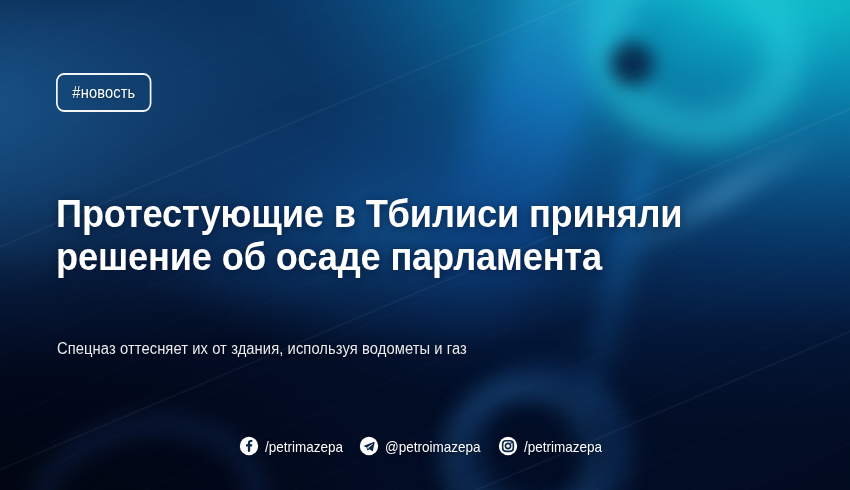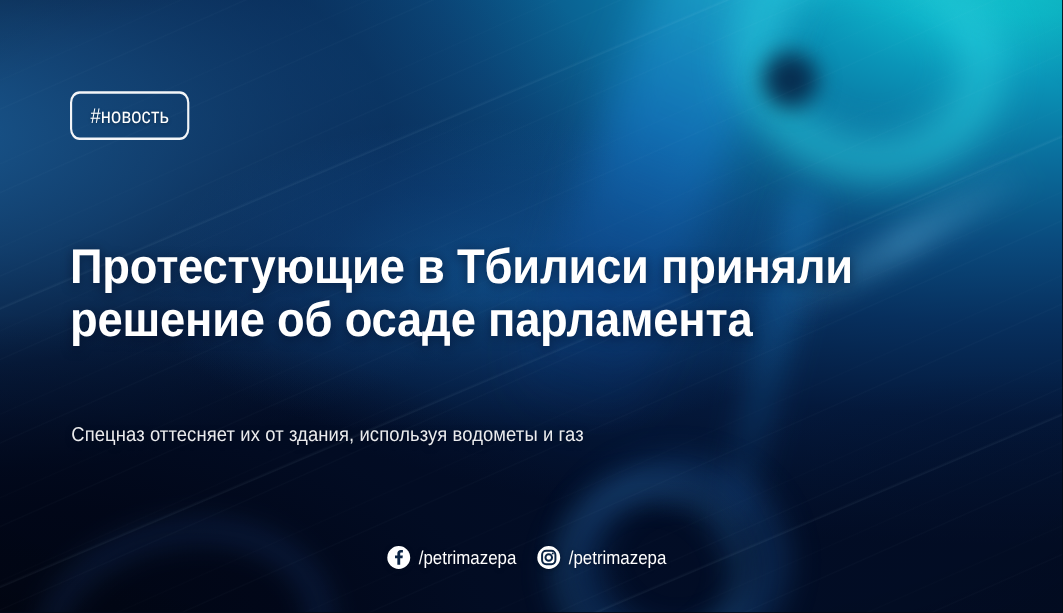--- a/index.html
+++ b/index.html
@@ -273,20 +273,27 @@
 
       <div class="social-item">
         <svg class="social-icon" viewBox="0 0 24 24">
           <circle cx="12" cy="12" r="11" fill="#ffffff"></circle>
           <path d="M13.4 19V12.6h2.2l.33-2.6H13.4V8.35c0-.72.2-1.2 1.22-1.2h1.37V4.8c-.24-.03-1.05-.1-2-.1-1.98 0-3.34 1.22-3.34 3.45V10H8.4v2.6h2.25V19h2.75z" fill="#0b2545"></path>
         </svg>
         <span class="social-label">/petrimazepa</span>
       </div>
 
 
+      <div class="social-item">
+        <svg class="social-icon" viewBox="0 0 24 24">
+          <circle cx="12" cy="12" r="11" fill="#ffffff"></circle>
+          <path d="M18.3 6.9 5.9 11.7c-.6.24-.6.58-.1.73l3.06.95 1.18 3.6c.14.4.26.5.54.5.27 0 .39-.12.54-.27l1.46-1.42 3.03 2.24c.56.31.96.15 1.1-.51l2-9.43c.2-.82-.3-1.19-.84-.94l-.57.23zM9.9 13.45l6.52-4.1c.33-.2.63-.09.39.13l-5.58 5.04-.22 2.33-1.11-3.4z" fill="#0b2545"></path>
+        </svg>
+        <span class="social-label">@petroimazepa</span>
+      </div>
 
       <div class="social-item">
         <svg class="social-icon" viewBox="0 0 24 24">
           <circle cx="12" cy="12" r="11" fill="#ffffff"></circle>
           <rect x="5.6" y="5.6" width="12.8" height="12.8" rx="3.9" fill="none" stroke="#0b2545" stroke-width="1.9"></rect>
           <circle cx="12" cy="12" r="3.15" fill="none" stroke="#0b2545" stroke-width="1.9"></circle>
           <circle cx="15.85" cy="8.2" r="1.0" fill="#0b2545"></circle>
         </svg>
         <span class="social-label">/petrimazepa</span>
       </div>

